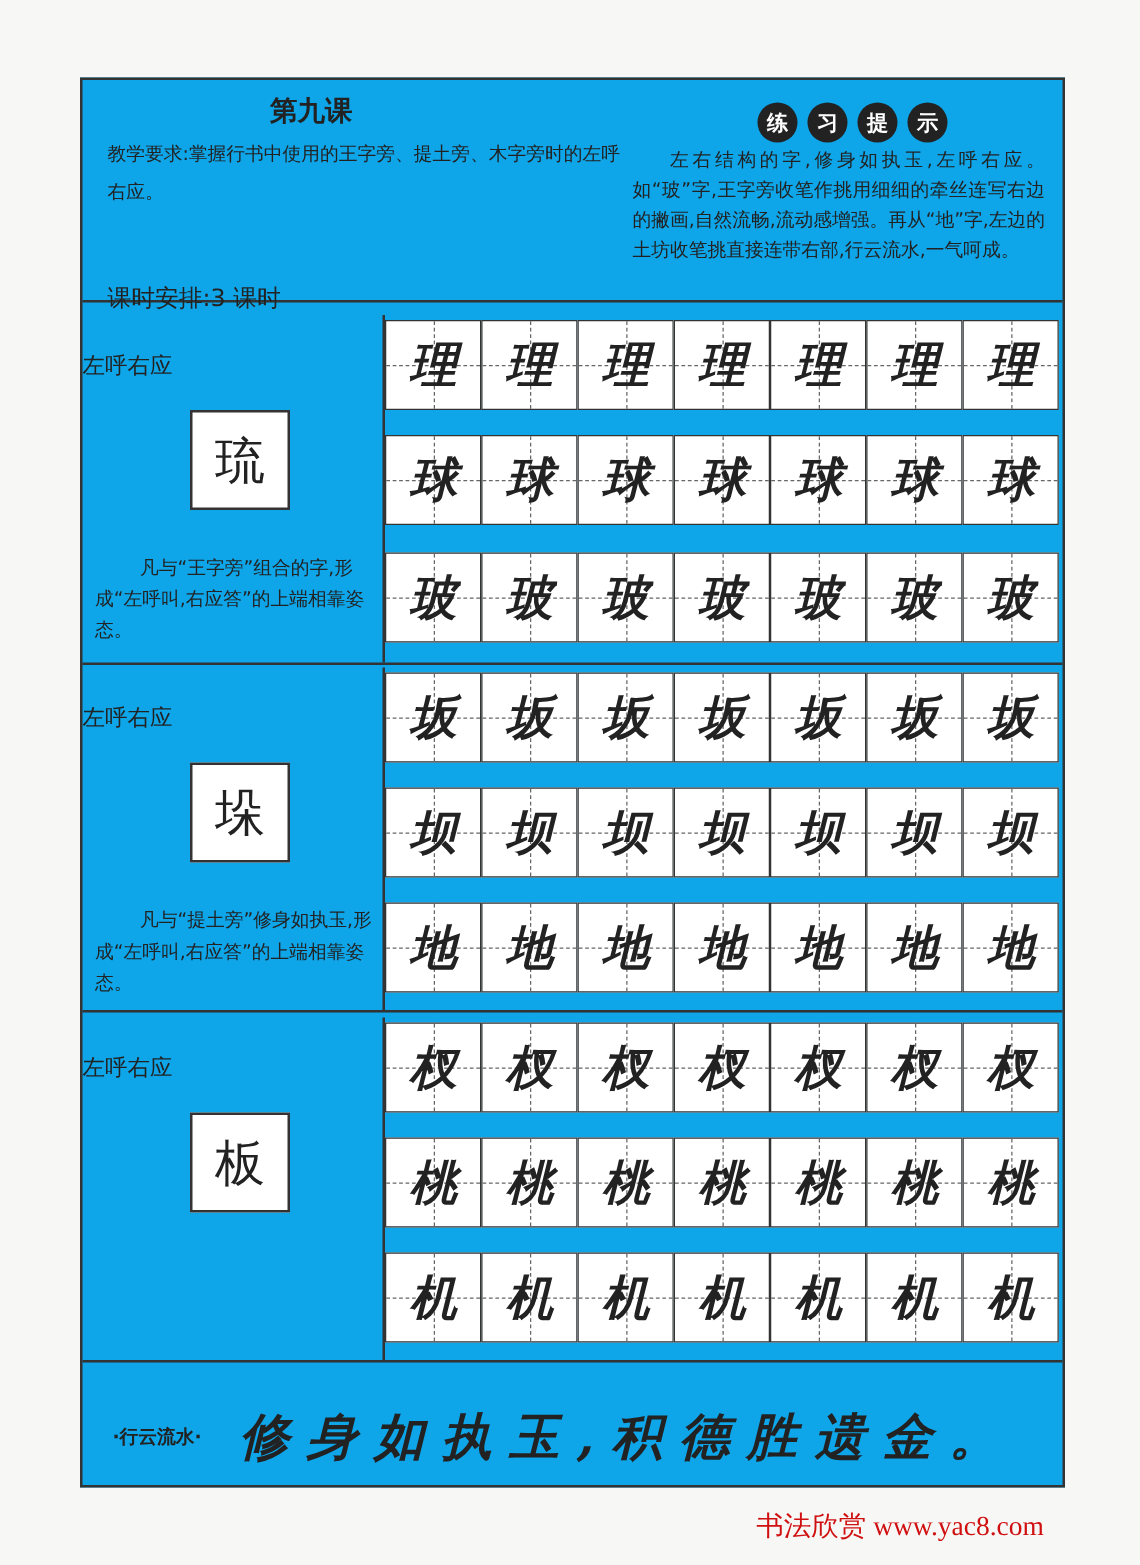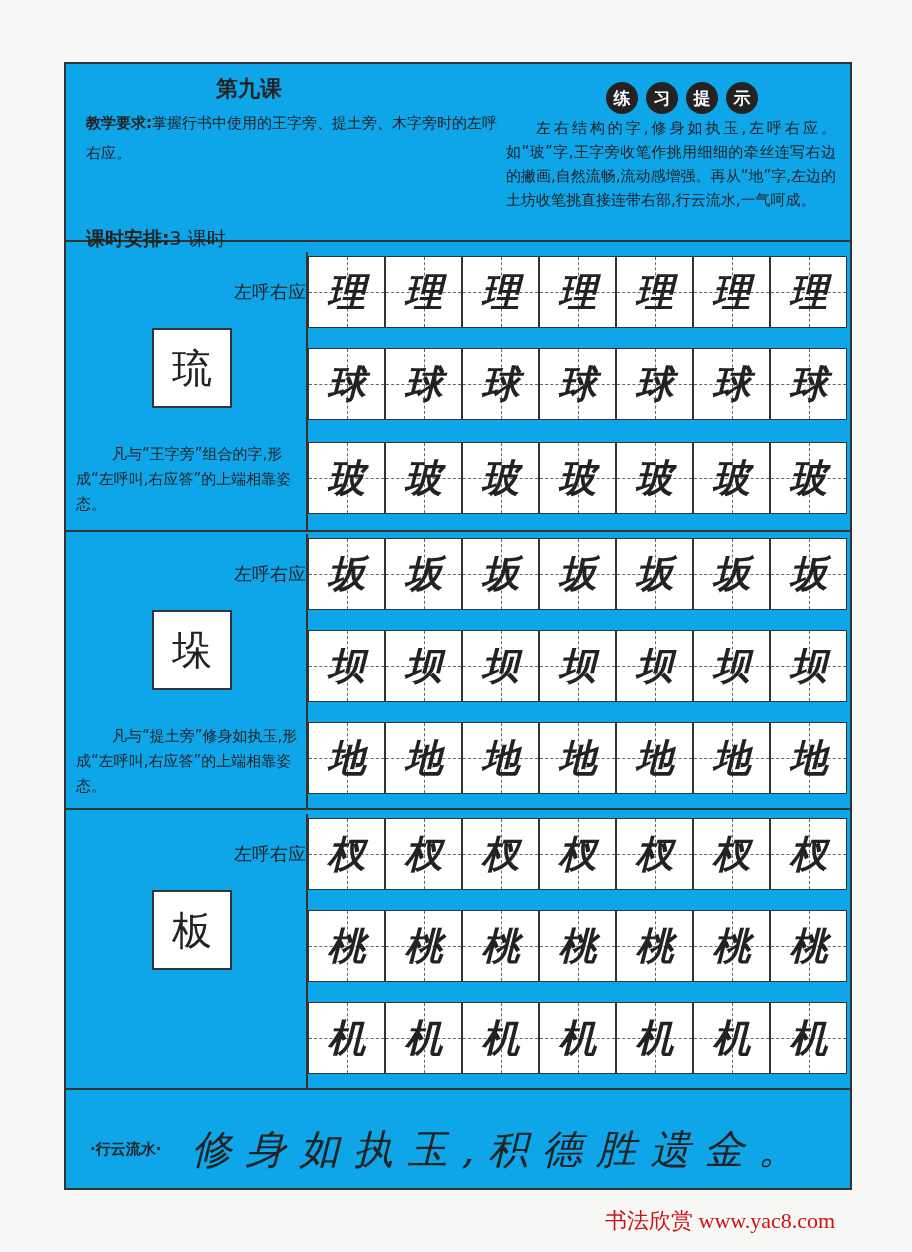--- a/index.html
+++ b/index.html
@@ -2,42 +2,42 @@
 <html><head>
   <meta charset="utf-8">
   <style>
     html, body { margin:0; padding:0; }
     body { width:912px; height:1252px; background:#f7f7f5; position:relative; overflow:hidden;
       font-family:"DejaVu Sans", sans-serif; color:#222; }
     .page { position:absolute; left:64px; top:62px; width:784px; height:1124px; border:2px solid #333; background:#0ea5e9; }
     .top { position:absolute; left:0; top:0; width:784px; height:176px; border-bottom:2px solid #333; }
     .lesson-title { position:absolute; left:150px; top:10px; font-size:22px; font-weight:bold; }
     .req { position:absolute; left:20px; top:44px; width:420px; font-size:15px; line-height:30px; }
-    .req b, .sched b { font-weight:bold; }
+    .req b, .sched b { font-weight:normal; }
     .sched { position:absolute; left:20px; top:130px; font-size:19px;margin-top:32px; }
     .tips-head { position:absolute; left:540px; top:18px; display:flex; gap:8px; }
     .tips-head span { width:32px; height:32px; border-radius:50%; background:#222; color:#fff; font-size:17px;
       display:flex; align-items:center; justify-content:center; font-weight:bold; }
     .tips { position:absolute; left:440px; top:52px; width:330px; font-size:15px; line-height:24px; text-indent:2em; text-align:justify; }
     .section { position:absolute; left:0; width:784px; border-bottom:2px solid #333; }
     .left { position:absolute; left:0; top:0; width:240px; height:100%; border-right:2px solid #333; }
-    .left .lbl { position:absolute; left:0; width:240px; top:28px; text-align:right; font-size:18px; }
+    .left .lbl { position:absolute; left:0; width:240px; top:28px; text-align:left; font-size:18px; }
     .left .box { position:absolute; left:86px; top:76px; width:76px; height:76px; border:2px solid #333; background:#fff;
       display:flex; align-items:center; justify-content:center; font-size:40px; font-family:"DejaVu Serif", serif; }
     .left .desc { position:absolute; left:10px; top:190px; width:224px; font-size:15px; line-height:25px; text-indent:2.4em; }
     .rows { position:absolute; left:242px; top:0; width:542px; }
     .row { position:absolute; left:0; width:542px; height:72px; display:flex; }
     .cell { width:77px; height:72px; border:1px solid #333; box-sizing:border-box; margin-right:0; position:relative; background:#fff;
       display:flex; align-items:center; justify-content:center; font-size:38px; font-family:"DejaVu Serif", serif; font-style:italic; font-weight:bold; }
     .cell::before { content:""; position:absolute; left:0; right:0; top:50%; border-top:1px dashed #666; }
     .cell::after { content:""; position:absolute; top:0; bottom:0; left:50%; border-left:1px dashed #666; }
     .cell span { position:relative; z-index:1; }
     .motto { position:absolute; left:0; top:1046px; width:784px; height:78px; display:flex; align-items:center; }
     .motto .mlabel { margin-left:24px; font-size:15px; font-weight:bold; }
-    .motto .mtext { margin-left:30px; font-size:40px; letter-spacing:14px; font-family:"DejaVu Serif", serif; font-style:italic; }
+    .motto .mtext { margin-left:30px; font-size:40px; letter-spacing:14px; font-family:"DejaVu Serif", serif; font-style:italic;font-weight:bold; }
     .watermark { position:absolute; left:605px; top:1206px; color:#d01010; font-size:22px; font-family:"Liberation Serif", serif; }
   </style>
 </head>
 <body>
 
 <div class="page">
   <div class="top">
     <div class="lesson-title">第九课</div>
     <div class="req">
       <b>教学要求:</b><span>掌握行书中使用的王字旁、提土旁、木字旁时的左呼右应。</span>

